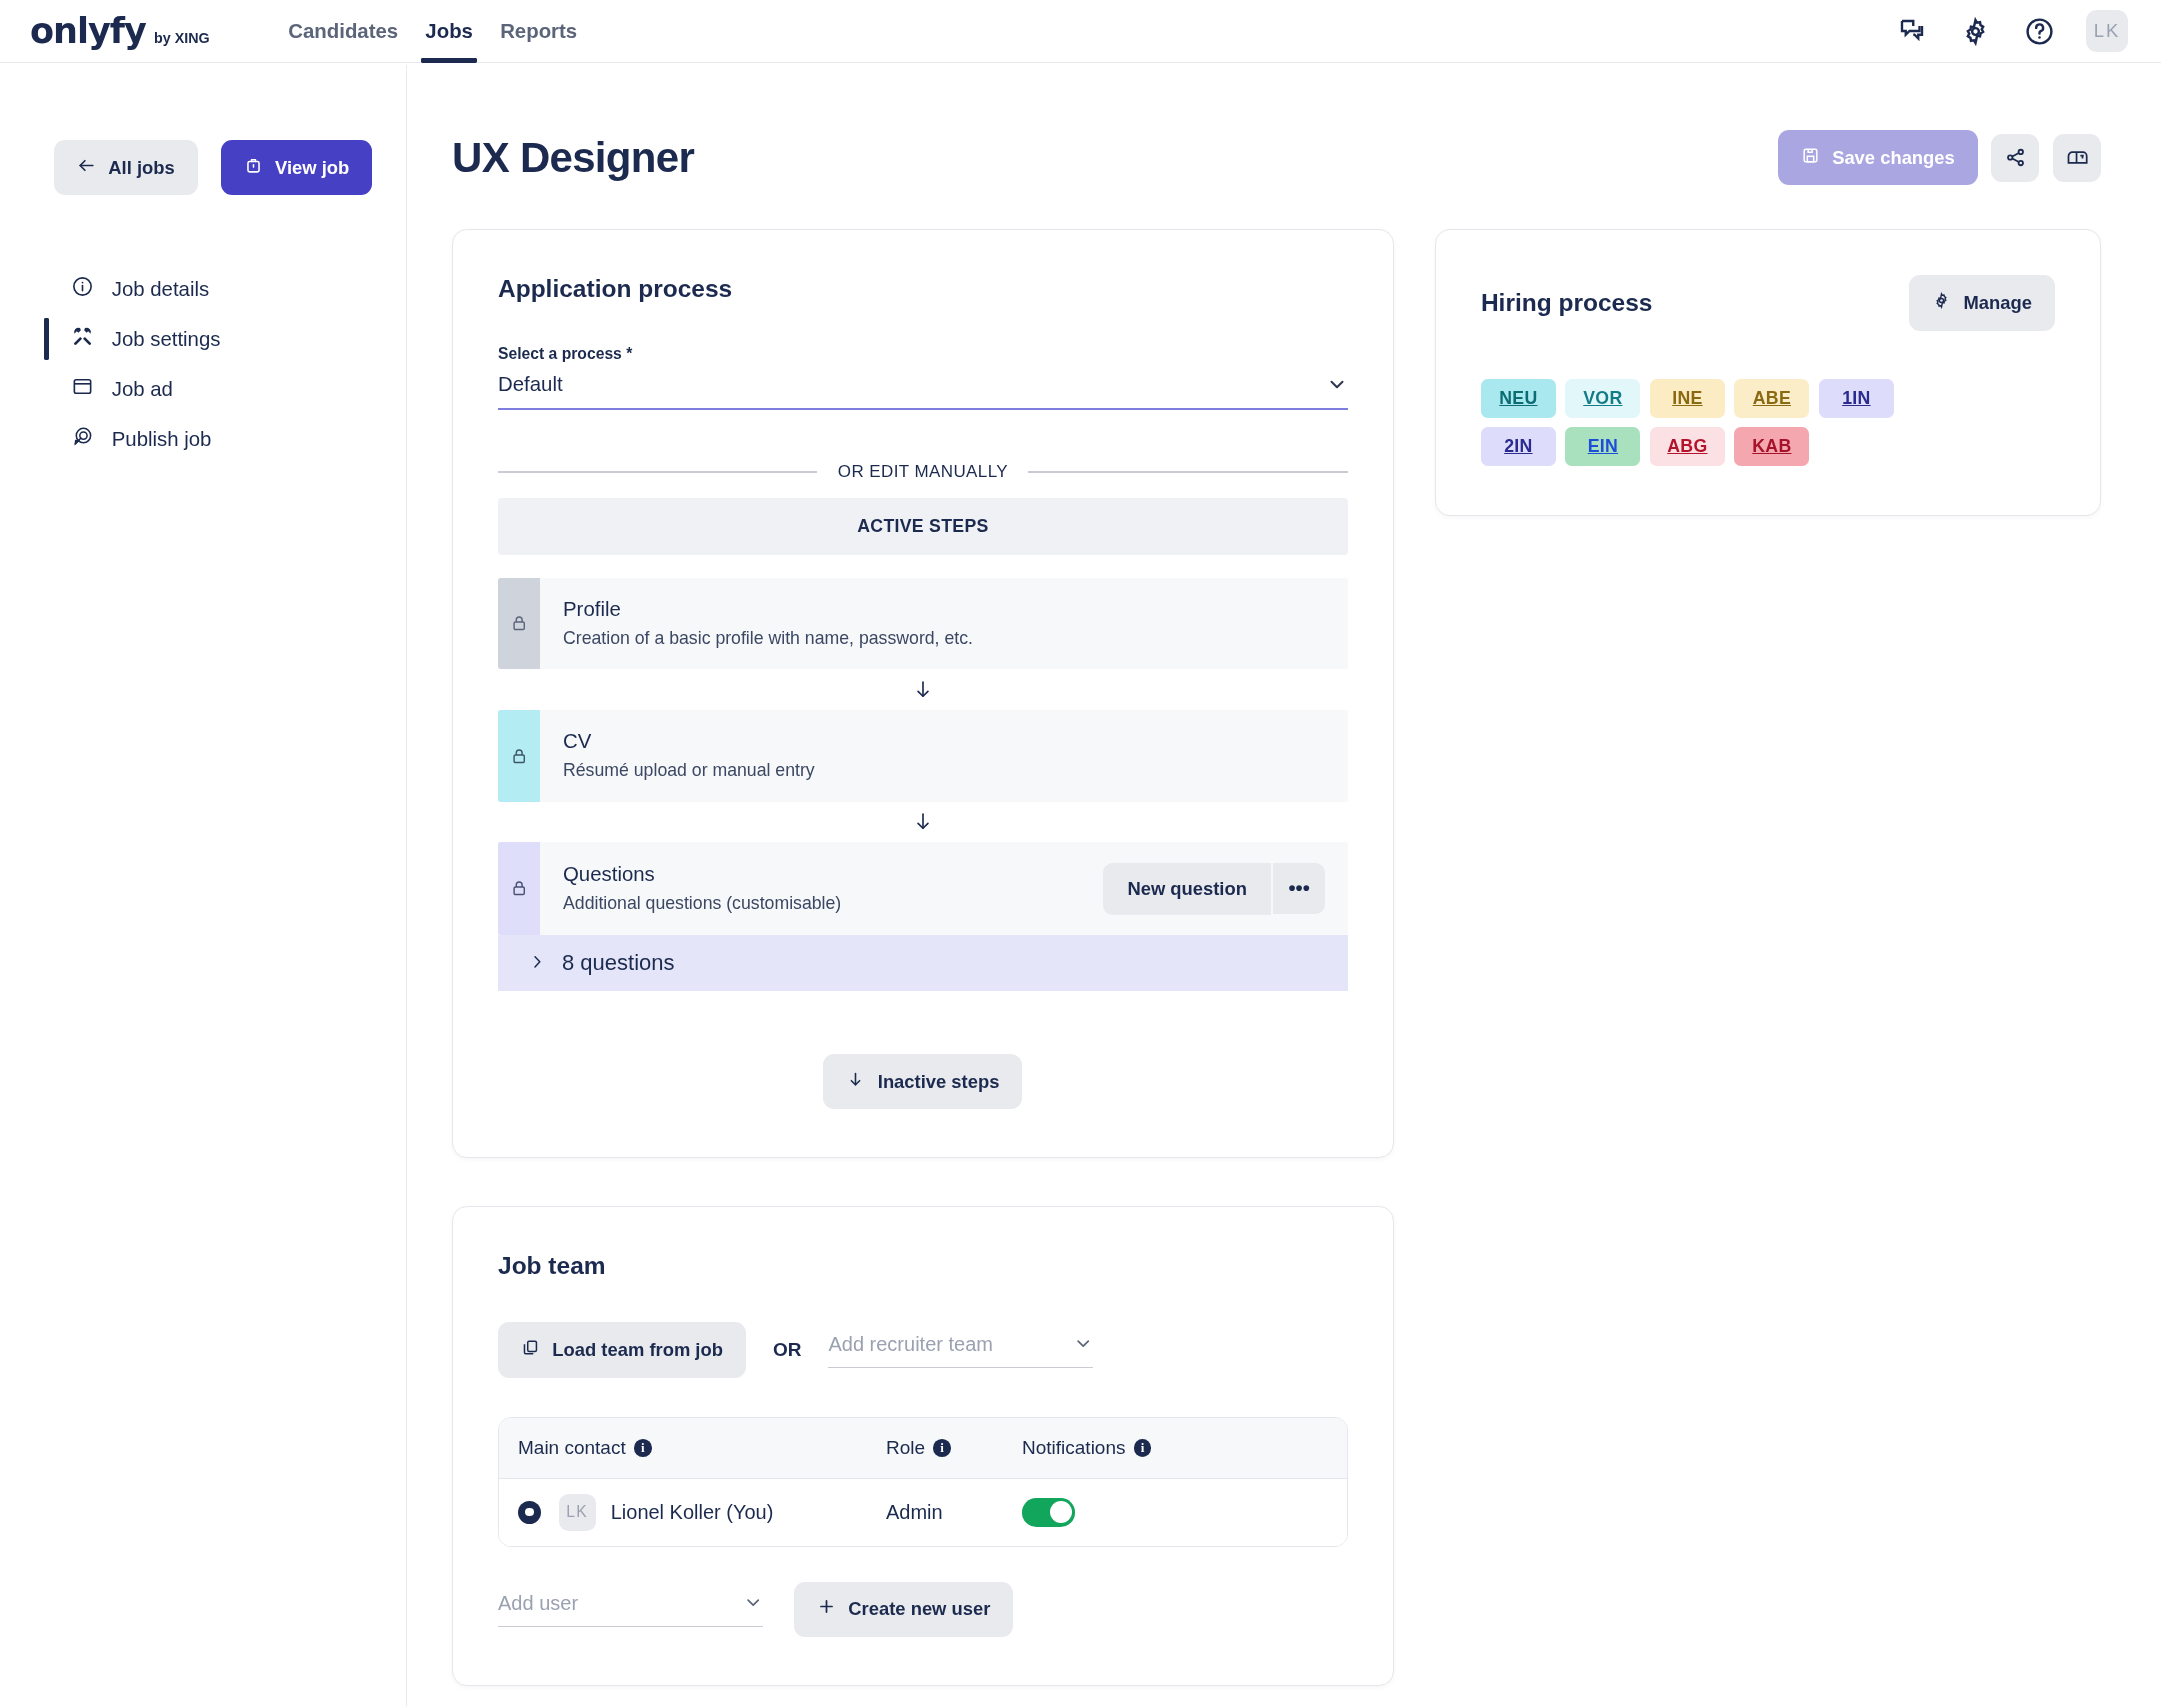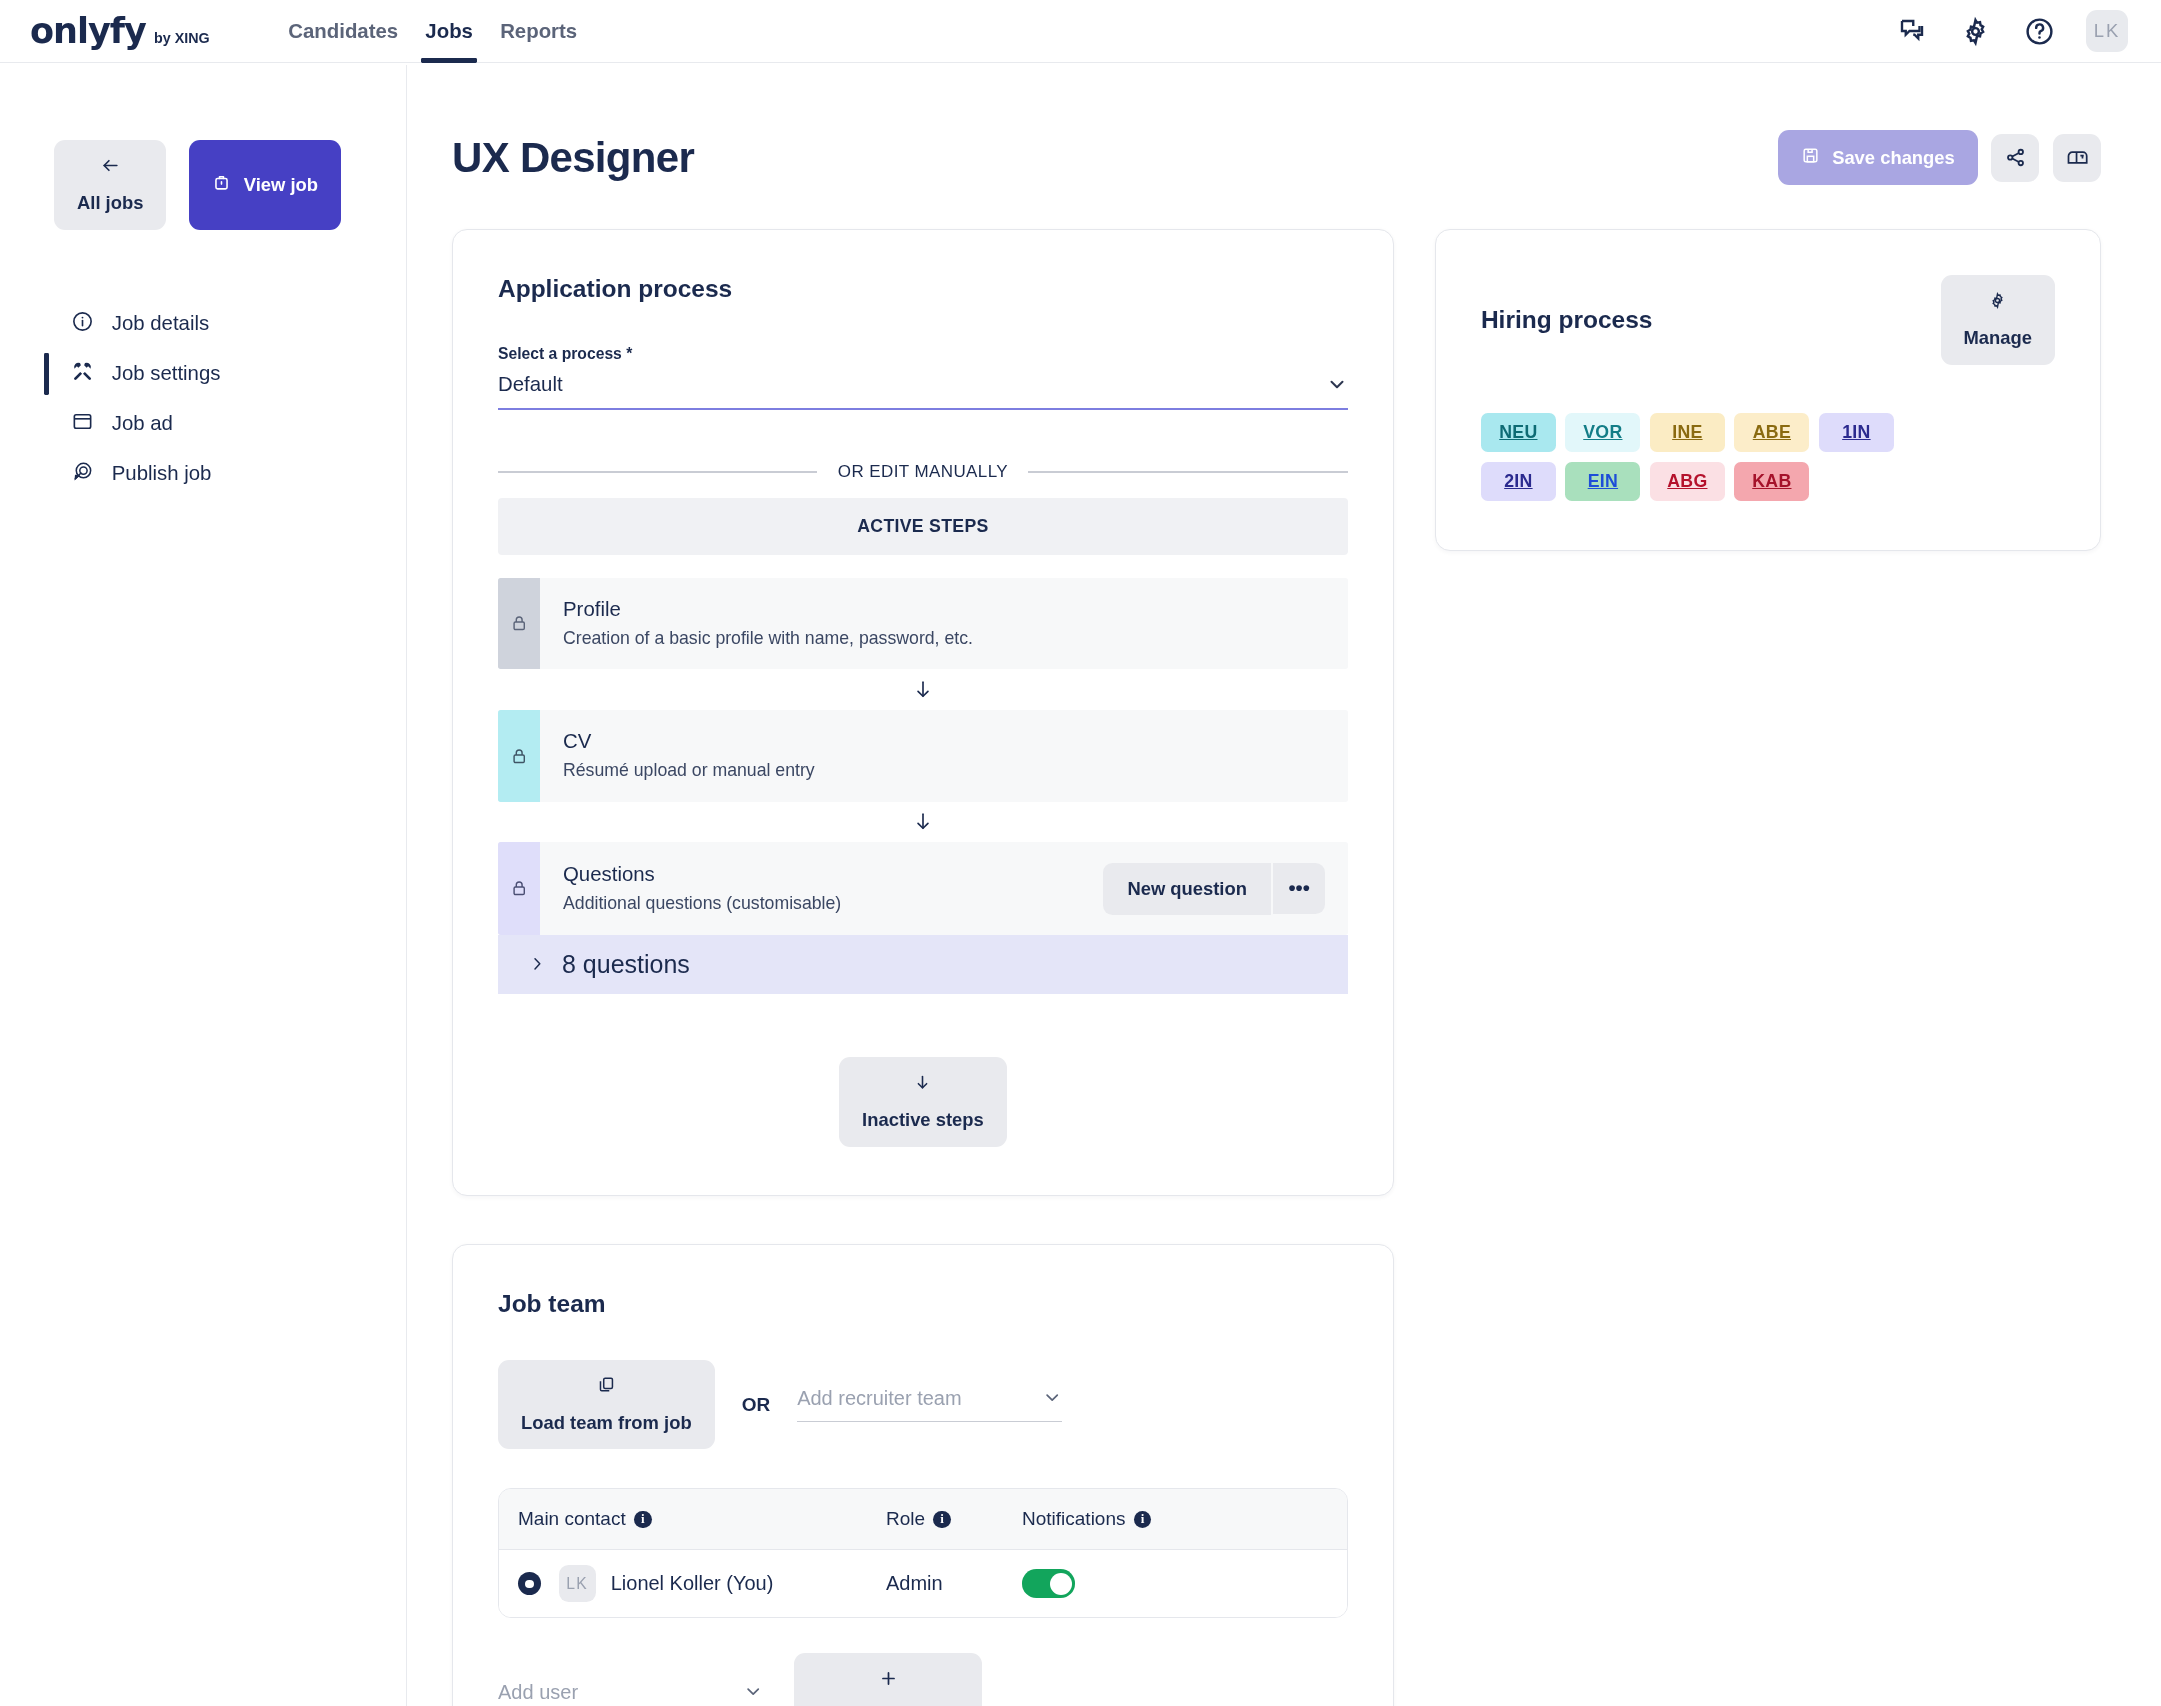--- a/index.html
+++ b/index.html
@@ -43,21 +43,21 @@
   .sidebar {
     position: absolute; top: 65px; left: 0; width: 407px; height: 1642px;
     background: #ffffff; border-right: 1.4px solid #e8eaee;
   }
   .side-btns { display: flex; gap: 23px; padding: 75px 0 0 54px; }
   .btn {
     display: inline-flex; align-items: center; gap: 12.3px;
     border: none; border-radius: 11px; cursor: pointer;
     font-family: "Liberation Sans", sans-serif;
   }
-  .btn-grey { background: #e9eaee; color: #1b2a4e; font-size: 18.4px; font-weight: 700; padding: 15.7px 23px; flex-direction: column; }
+  .btn-grey { background: #e9eaee; color: #1b2a4e; font-size: 18.4px; font-weight: 700; padding: 15.7px 23px; }
   .btn-primary { background: #4640c4; color: #ffffff; font-size: 18.4px; font-weight: 700; padding: 15.7px 23px; }
   .btn-primary-soft { background: #a9a6e2; color: #ffffff; font-size: 18.4px; font-weight: 700; padding: 15.7px 23px; }
 
   .sidenav { margin-top: 69px; }
   .sidenav-item {
     position: relative; display: flex; align-items: center; gap: 17.7px;
     height: 50px; padding-left: 71px; cursor: pointer; font-size: 20.4px; color: #1b2a4e;
   }
   .sidenav-item.active::before {
     content: ""; position: absolute; left: 44px; top: 4.1px; bottom: 4.1px;
@@ -123,21 +123,21 @@
   .btn-dots {
     background: #e9eaee; color: #1b2a4e; font-size: 20.4px; font-weight: 700;
     padding: 15px 15px; border: none; border-radius: 0 9.5px 9.5px 0; cursor: pointer;
     margin-left: 2px; line-height: 1; font-family: "Liberation Sans", sans-serif;
   }
   .arrow-down { display: flex; justify-content: center; padding: 6.8px 0; }
   .expand-row {
     background: #e4e5f8; display: flex; align-items: center; gap: 16.3px;
     padding: 15px 23px 15px 30px; cursor: pointer;
   }
-  .expand-row .txt { font-size: 25px; color: #1b2a4e; }
+  .expand-row .txt { font-size: 22px; color: #1b2a4e; }
   .inactive-wrap { display: flex; justify-content: center; margin-top: 63px; }
 
   
   .hp-head { display: flex; align-items: center; }
   .chips { margin-top: 48px; display: flex; flex-wrap: wrap; gap: 9.5px; max-width: 476px; }
   .chip {
     min-width: 75px; height: 39px; border-radius: 6.8px; padding: 0 13.6px;
     display: flex; align-items: center; justify-content: center;
     font-size: 17.7px; font-weight: 700; letter-spacing: 0.3px; cursor: pointer; text-decoration: underline;
   }

